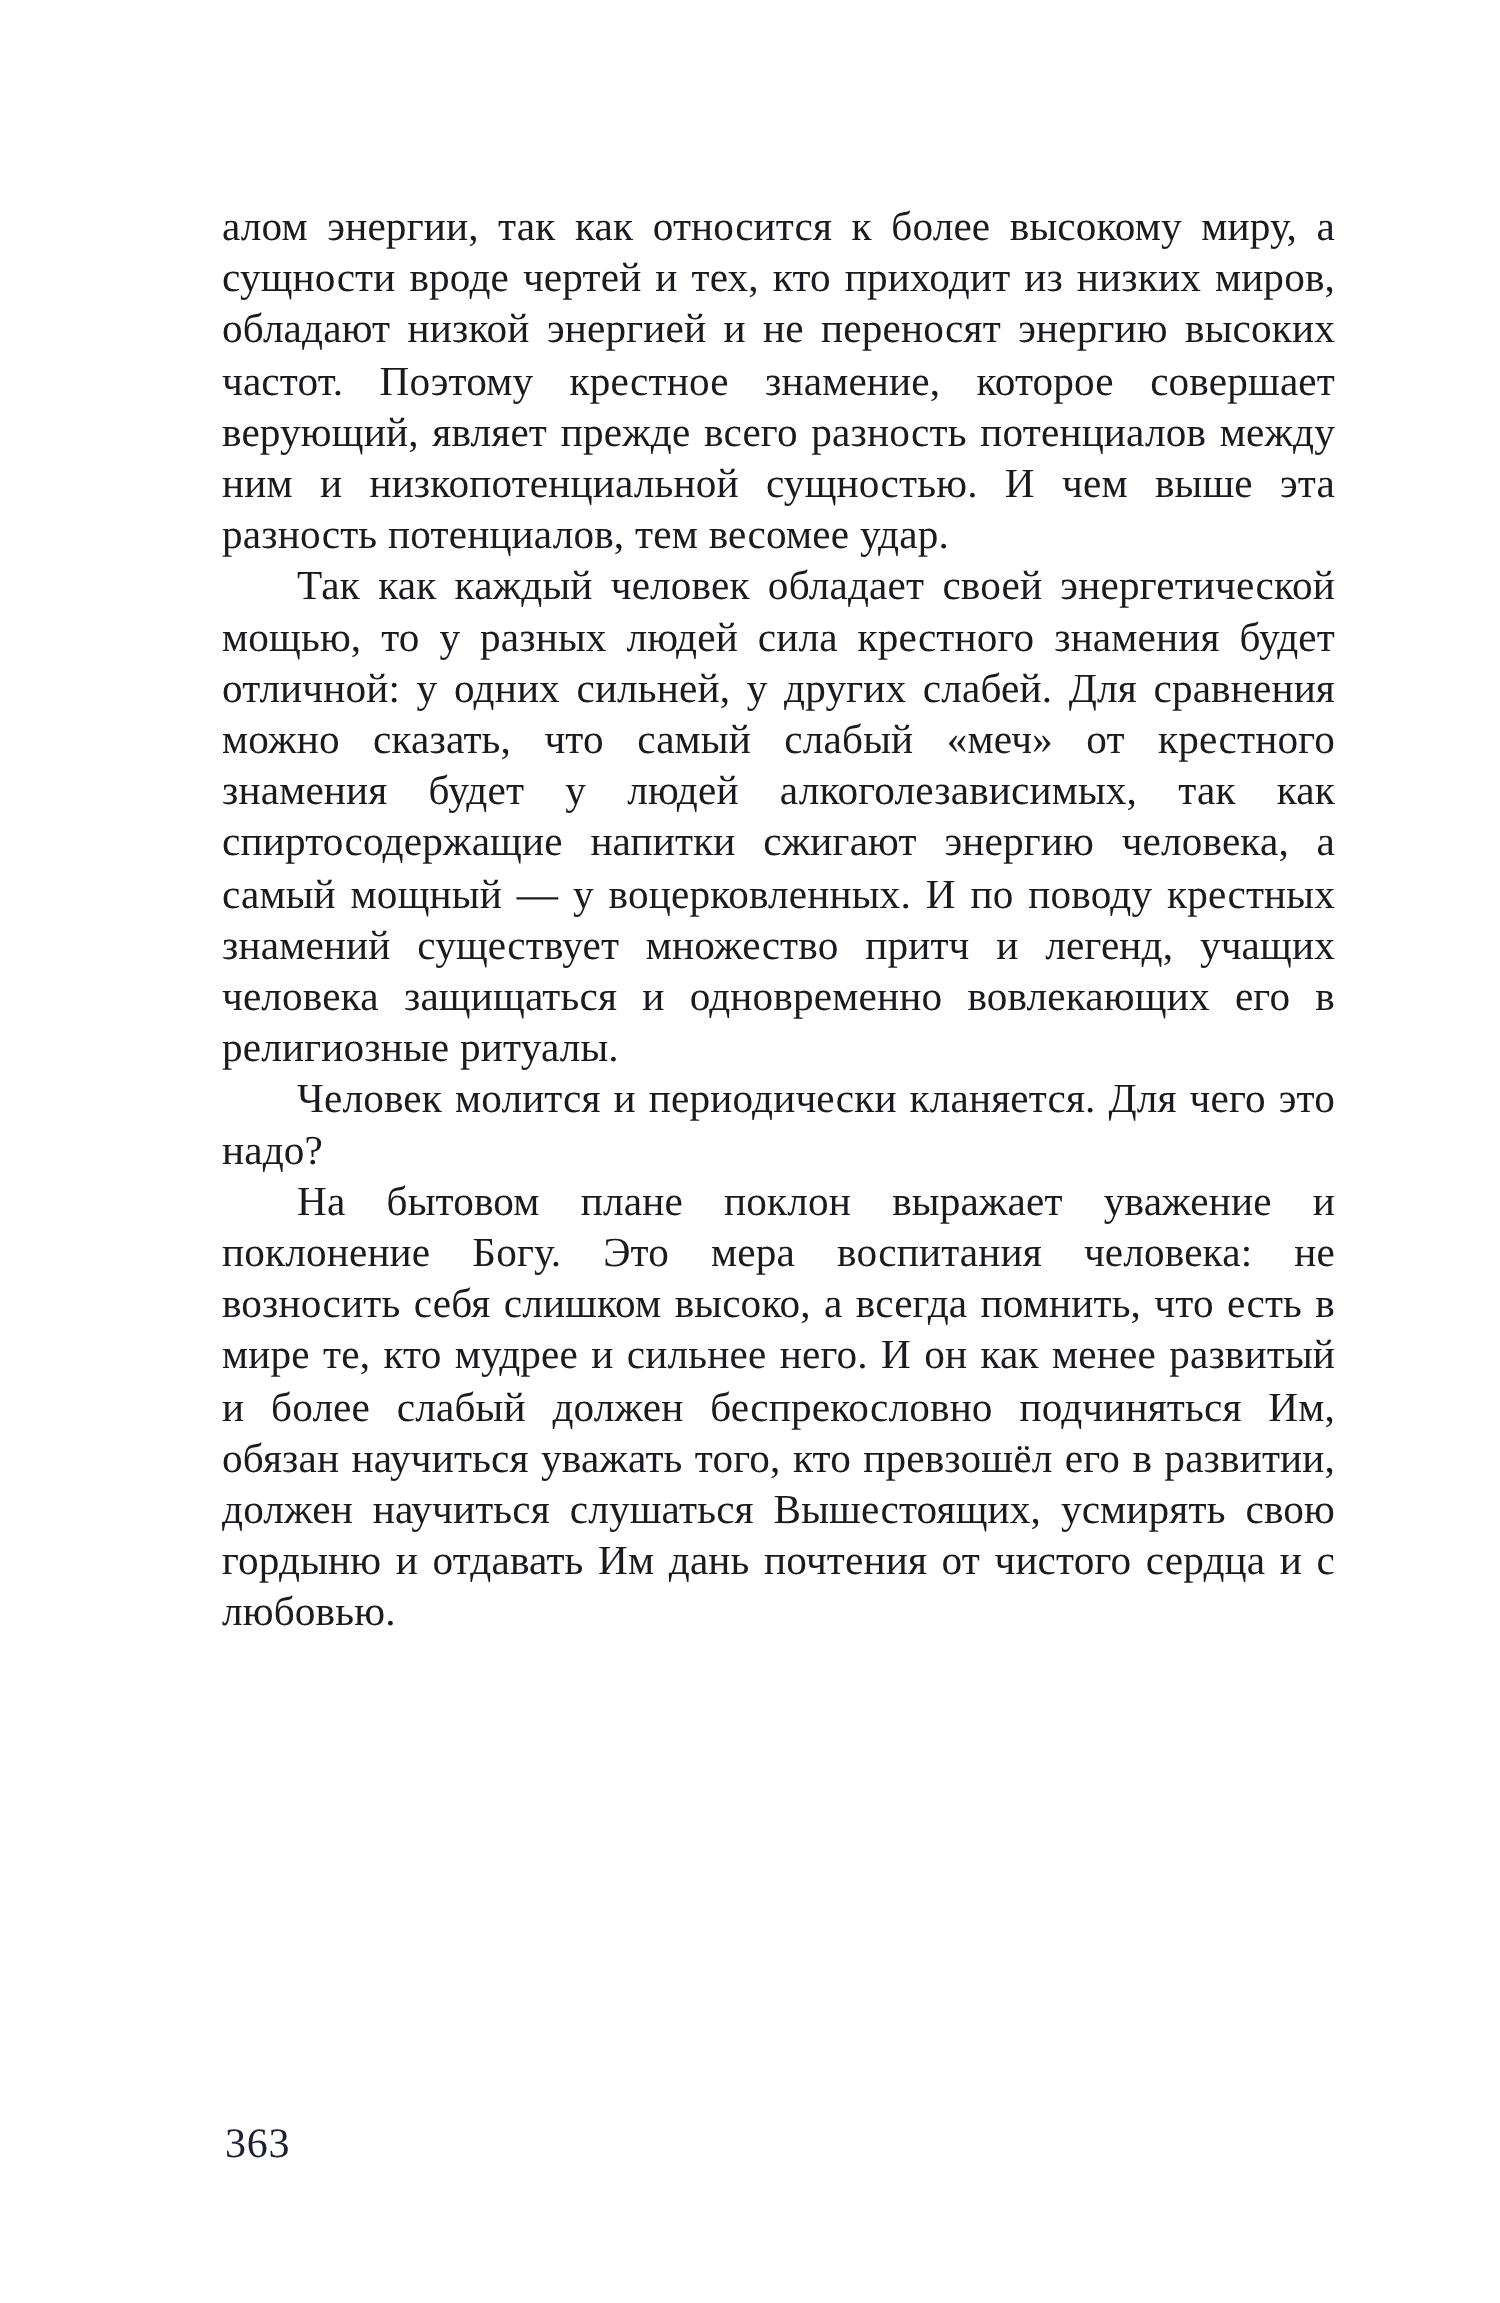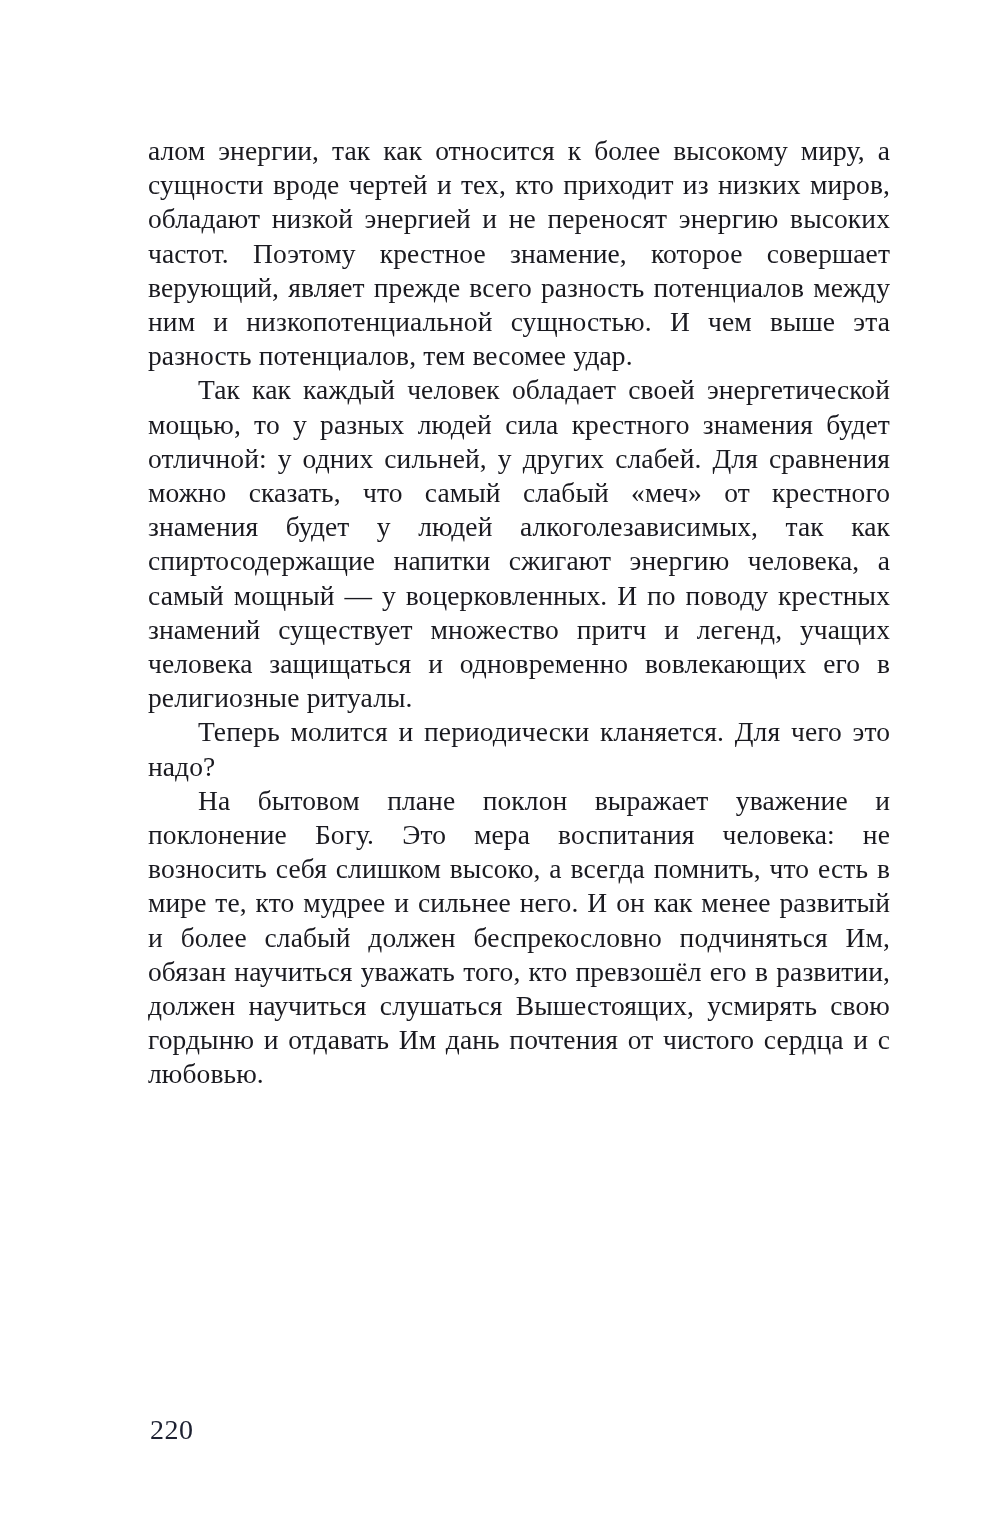--- a/index.html
+++ b/index.html
@@ -66,21 +66,21 @@
 <body>
 
 <div class="page">
 
   <div class="text-block">
     <p class="para continuation no-stretch">алом энергии, так как относится к более высокому миру, а сущности вроде чертей и тех, кто приходит из низких миров, обладают низкой энергией и не переносят энергию высоких частот. Поэтому крестное знамение, которое совершает верующий, являет прежде всего разность потенциалов между ним и низкопотенциальной сущностью. И чем выше эта разность потенциалов, тем весомее удар.</p>
 
     <p class="para no-stretch">Так как каждый человек обладает своей энергетической мощью, то у разных людей сила крестного знамения будет отличной: у одних сильней, у других слабей. Для сравнения можно сказать, что самый слабый «меч» от крестного знамения будет у людей алкоголезависимых, так как спиртосодержащие напитки сжигают энергию человека, а самый мощный — у воцерковленных. И по поводу крестных знамений существует множество притч и легенд, учащих человека защищаться и одновременно вовлекающих его в религиозные ритуалы.</p>
 
 
-    <p class="para no-stretch">Теперь молится и периодически кланяется. Для чего это надо?</p>
+    <p class="para no-stretch">Человек молится и периодически кланяется. Для чего это надо?</p>
 
     <p class="para no-stretch">На бытовом плане поклон выражает уважение и поклонение Богу. Это мера воспитания человека: не возносить себя слишком высоко, а всегда помнить, что есть в мире те, кто мудрее и сильнее него. И он как менее развитый и более слабый должен беспрекословно подчиняться Им, обязан научиться уважать того, кто превзошёл его в развитии, должен научиться слушаться Вышестоящих, усмирять свою гордыню и отдавать Им дань почтения от чистого сердца и с любовью.</p>
 
   </div>
 
-  <div class="folio">220</div>
+  <div class="folio">363</div>
 
 </div>
 
 </body></html>

